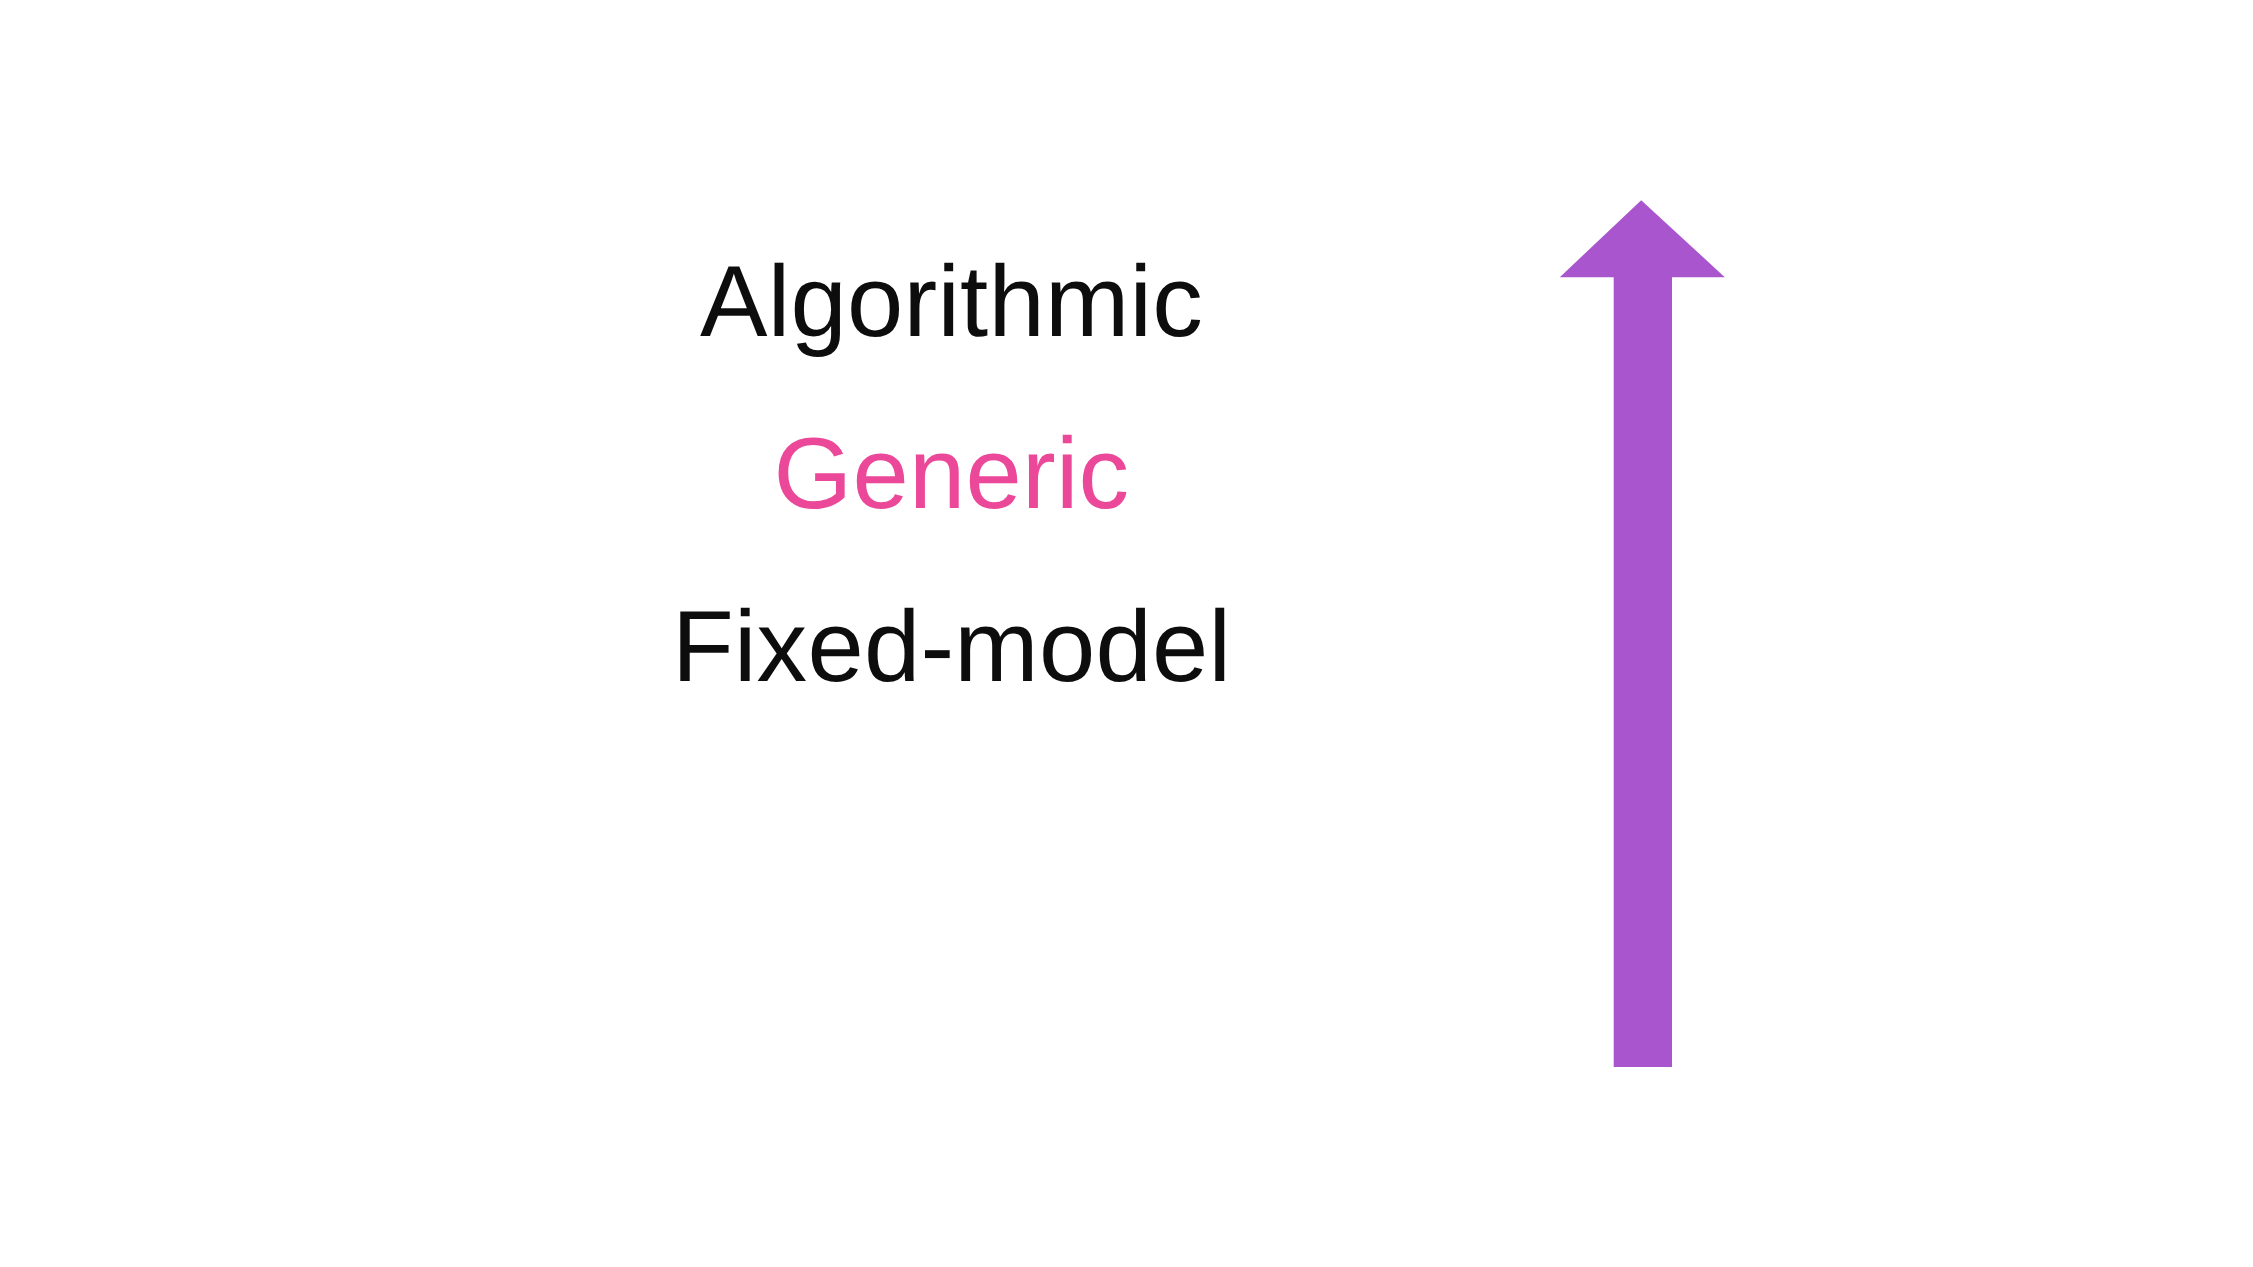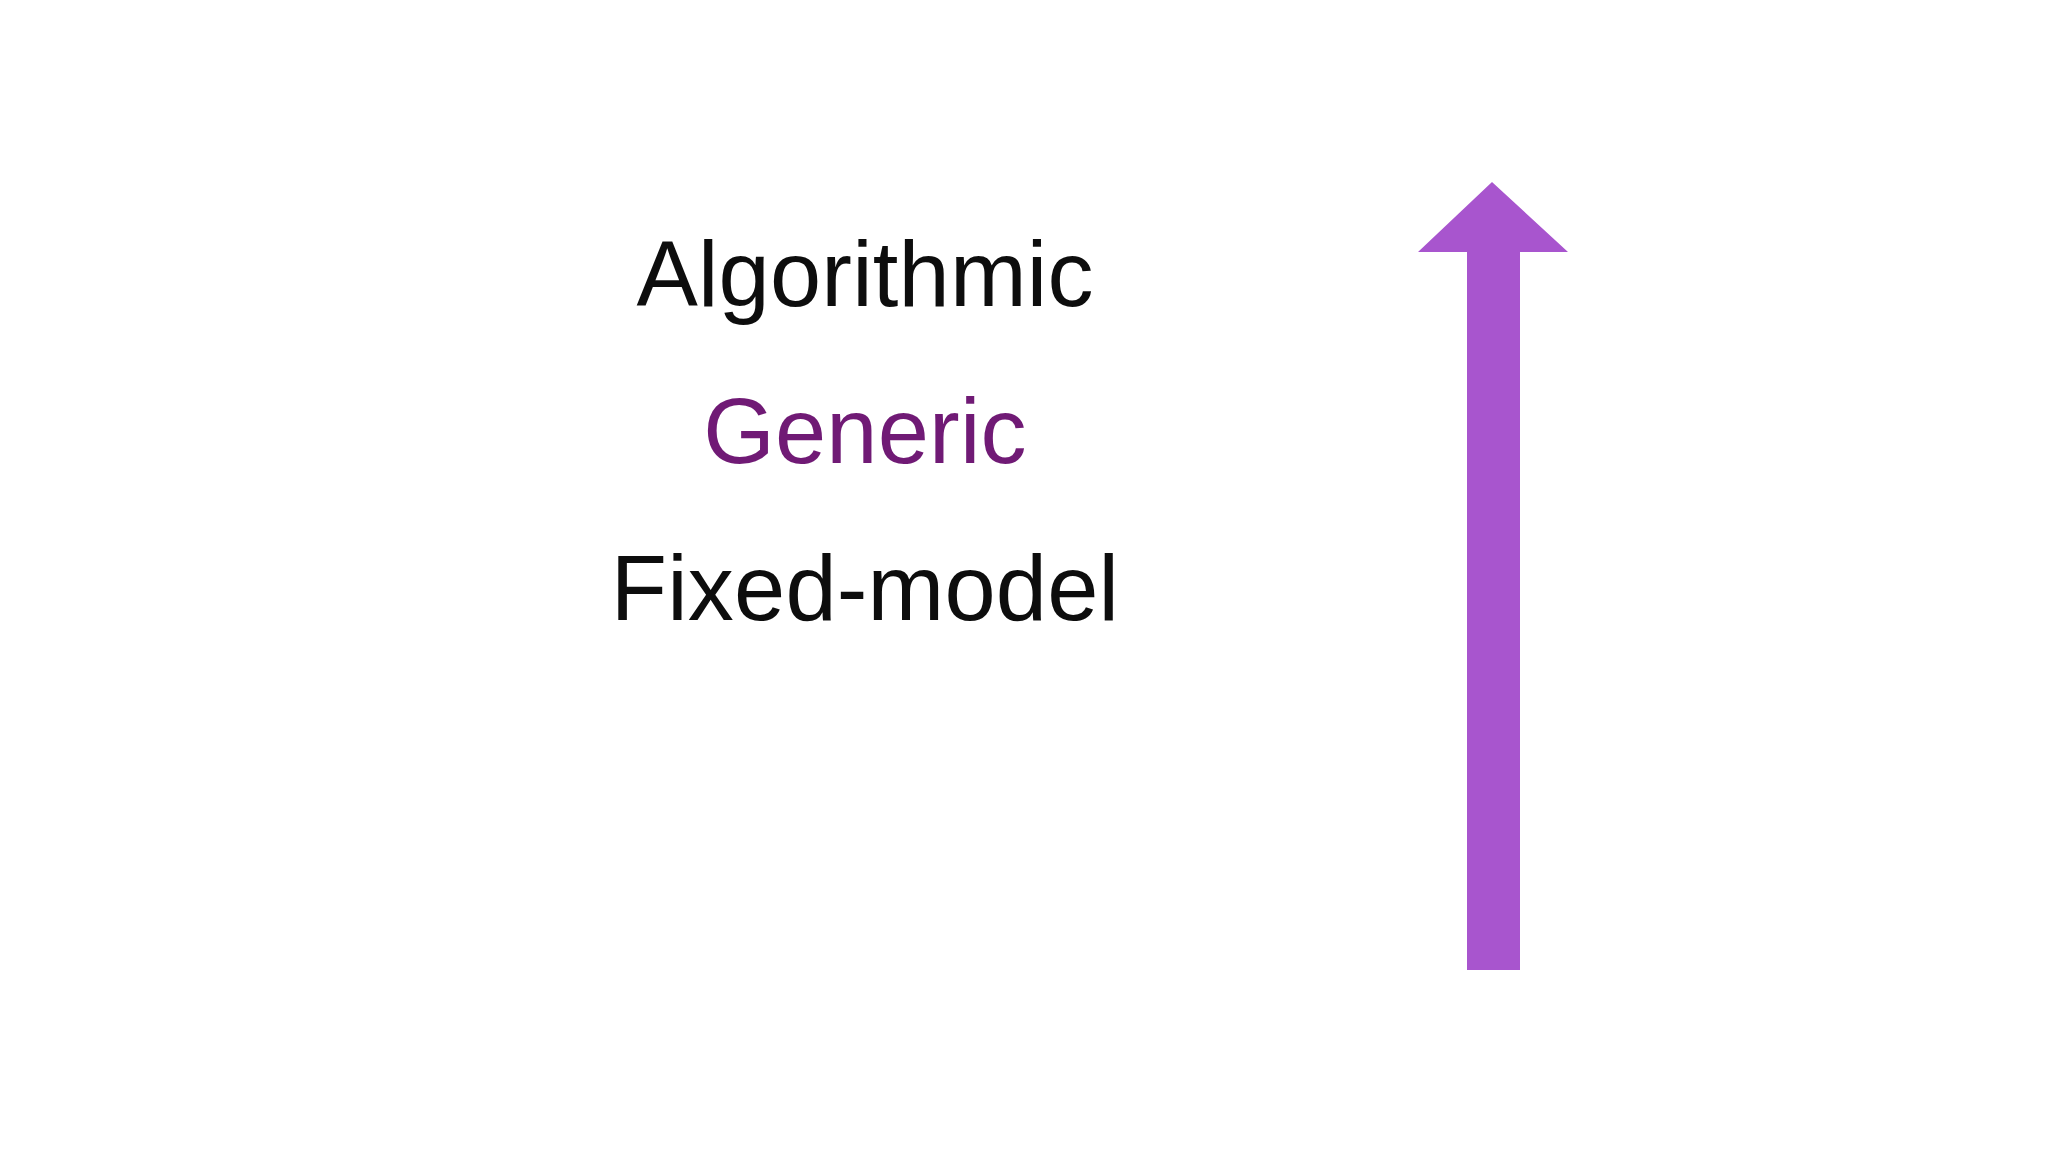--- a/index.html
+++ b/index.html
@@ -55,21 +55,21 @@
     overflow: visible;
   }
 </style>
 </head>
 <body style="background: rgb(255, 255, 255);">
 
 <div id="slide" style="background: rgb(255, 255, 255);">
 
   <div id="label-stack">
     <div class="level-label" style="color: rgb(13, 13, 13);">Algorithmic</div>
-    <div class="level-label" style="color: #701a75;">Generic</div>
+    <div class="level-label" style="color: #ec4899;">Generic</div>
     <div class="level-label" style="color: rgb(13, 13, 13);">Fixed-model</div>
   </div>
 
   <div id="arrow-group">
 
     <svg id="arrow-svg" viewBox="0 0 200 815" preserveAspectRatio="none">
 
       <polygon points="92,12 168,82 120,82 120,800 67,800 67,82 18,82" fill="#A855CE"></polygon>
     </svg>
 

